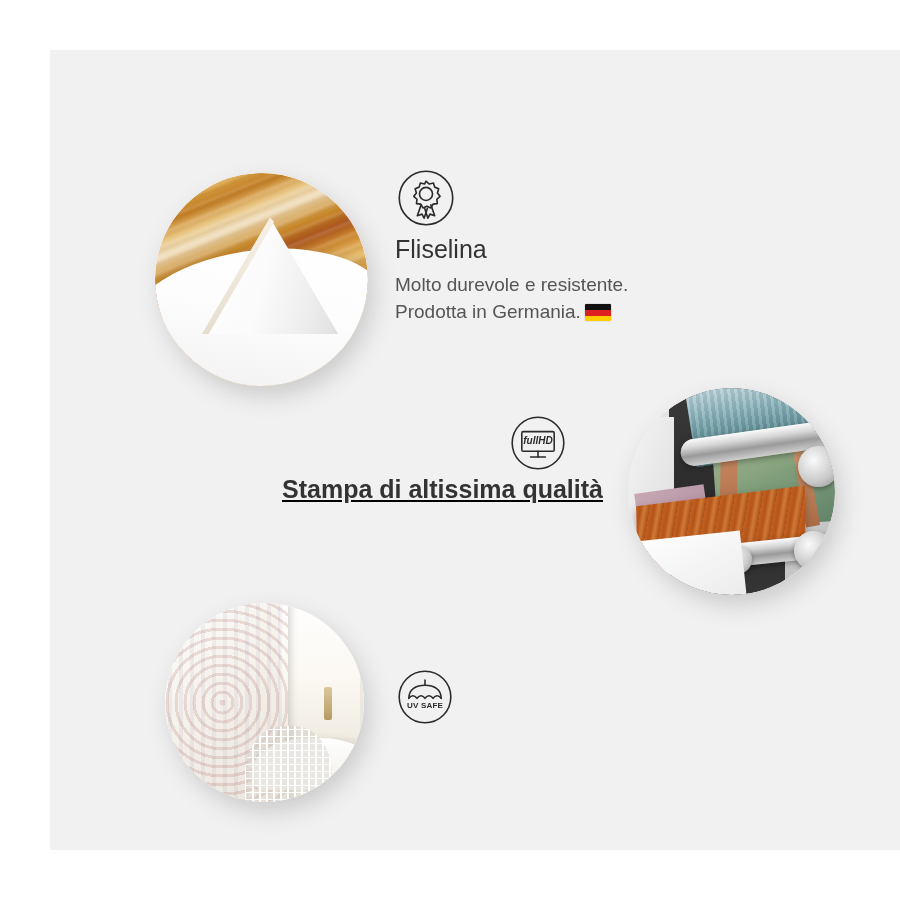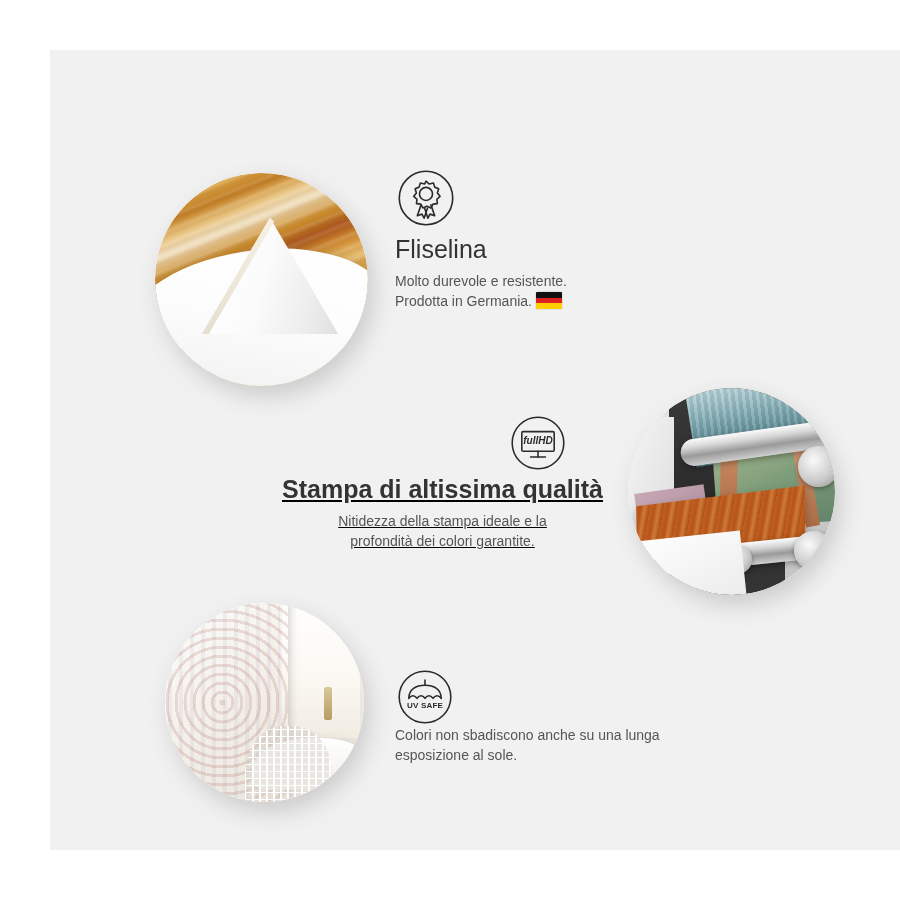--- a/index.html
+++ b/index.html
@@ -55,21 +55,21 @@
     line-height: 1.15;
     margin: 0 0 7px 0;
     white-space: nowrap;
   }
   .heading.bold {
     font-weight: 700;
     font-size: 25px;
   }
   .body-text {
     color: #555555;
-    font-size: 14px;
+    font-size: 19px;
     font-weight: 400;
     line-height: 1.45;
     margin: 0;
   }
   .align-center { text-align: center; }
   .align-left { text-align: left; }
 
   
   .badge-icon {
     position: absolute;
@@ -373,24 +373,20 @@
         <circle cx="32" cy="32" r="29.5"></circle>
         <rect x="13.5" y="19" width="37" height="22.5" rx="1.5"></rect>
         <path d="M32 41.5 V48"></path>
         <path d="M23.5 48 H40.5"></path>
         <text x="32" y="33.6" text-anchor="middle" stroke="none" fill="#2b2b2b" font-family="'Liberation Sans', sans-serif" font-size="11.5" font-style="italic" font-weight="700">fullHD</text>
       </svg>
     </div>
 
     <div class="text-block align-center" id="text-print">
       <h2 class="heading bold">Stampa di altissima qualità</h2>
-      <p class="body-text">
-        <span>Nitidezza della stampa ideale e la</span><br>
-        <span>profondità dei colori garantite.</span>
-      </p>
     </div>
 
     <div class="photo-circle" id="photo-uv">
       <div class="photo-inner">
         <div class="room-bg"></div>
         <div class="room-window"></div>
         <div class="mandala-wall"></div>
         <div class="candle"></div>
         <div class="room-table"></div>
         <div class="wire-chair"></div>
@@ -401,20 +397,16 @@
       <svg viewBox="0 0 64 64" fill="none" stroke="#2b2b2b" stroke-width="1.8" stroke-linejoin="round" stroke-linecap="round">
         <circle cx="32" cy="32" r="29.5"></circle>
         <path d="M32 12.5 V18.5"></path>
         <path d="M13.5 33.5 C13.5 23 21.8 18.5 32 18.5 C42.2 18.5 50.5 23 50.5 33.5"></path>
         <path d="M13.5 33.5 C16.6 29.6 19.7 29.6 22.8 33.5 C25.9 29.6 29 29.6 32 33.5 C35 29.6 38.1 29.6 41.2 33.5 C44.3 29.6 47.4 29.6 50.5 33.5"></path>
         <text x="32" y="44.5" text-anchor="middle" stroke="none" fill="#2b2b2b" font-family="'Liberation Sans', sans-serif" font-size="9.2" font-weight="700" letter-spacing="0.2">UV SAFE</text>
       </svg>
     </div>
 
     <div class="text-block align-left" id="text-uv">
-      <p class="body-text">
-        <span>Colori non sbadiscono anche su una lunga</span><br>
-        <span>esposizione al sole.</span>
-      </p>
     </div>
 
   </div>
 </div>
 
 </body></html>

